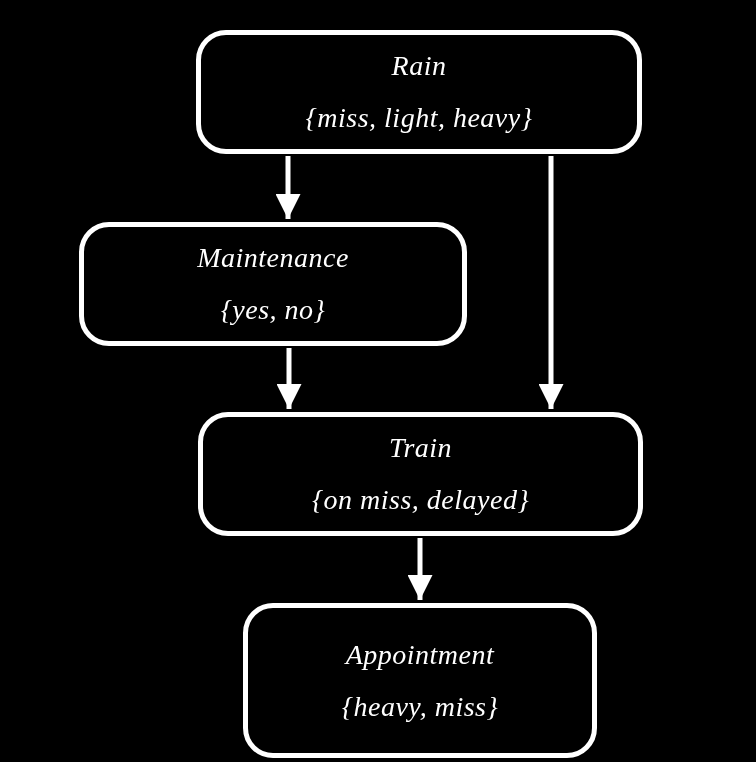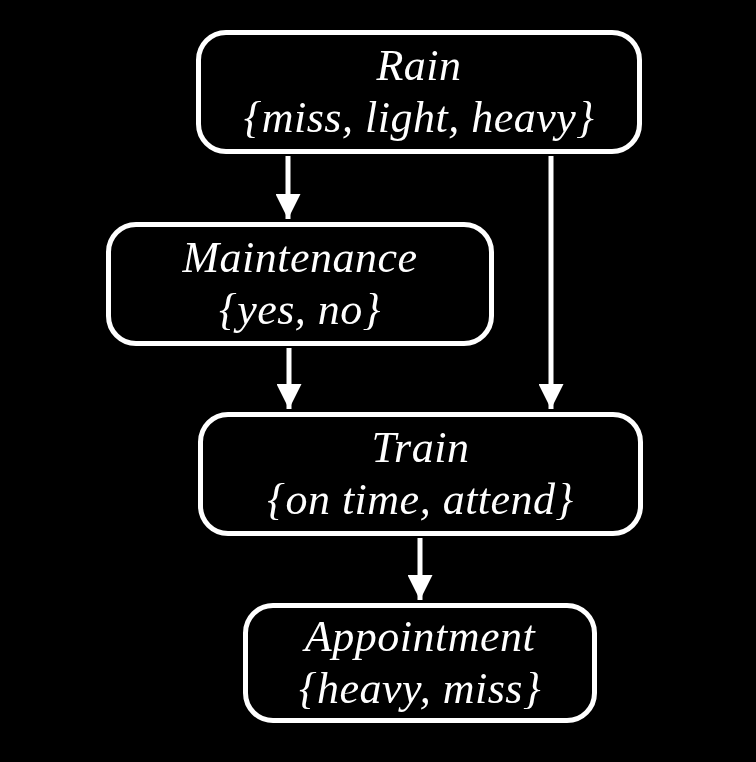--- a/index.html
+++ b/index.html
@@ -21,32 +21,32 @@
     border: 5px solid #ffffff;
     border-radius: 30px;
     background: #000000;
     color: #ffffff;
     display: flex;
     flex-direction: column;
     align-items: center;
     justify-content: center;
     text-align: left;
     font-style: italic;
-    font-size: 44px;
+    font-size: 28px;
     line-height: 52px;
     letter-spacing: 0.5px;
   }
   .node .node-label,
   .node .node-values {
     white-space: nowrap;
   }
   #node-rain        { left: 196px; top:  30px; width: 446px; height: 124px; }
-  #node-maintenance { left:  106px; top: 222px; width: 388px; height: 124px; }
+  #node-maintenance { left:  79px; top: 222px; width: 388px; height: 124px; }
   #node-train       { left: 198px; top: 412px; width: 445px; height: 124px; }
-  #node-appointment { left: 243px; top: 603px; width: 354px; height: 120px; }
+  #node-appointment { left: 243px; top: 603px; width: 354px; height: 155px; }
   #edges {
     position: absolute;
     left: 0;
     top: 0;
     width: 756px;
     height: 762px;
     pointer-events: none;
   }
   #edges line {
     stroke: #ffffff;
@@ -75,21 +75,21 @@
     <span class="node-values">{miss, light, heavy}</span>
   </div>
 
   <div class="node" id="node-maintenance">
     <span class="node-label">Maintenance</span>
     <span class="node-values">{yes, no}</span>
   </div>
 
   <div class="node" id="node-train">
     <span class="node-label">Train</span>
-    <span class="node-values">{on time, attend}</span>
+    <span class="node-values">{on miss, delayed}</span>
   </div>
 
   <div class="node" id="node-appointment">
     <span class="node-label">Appointment</span>
     <span class="node-values">{heavy, miss}</span>
   </div>
 
 </div>
 
 </body></html>

